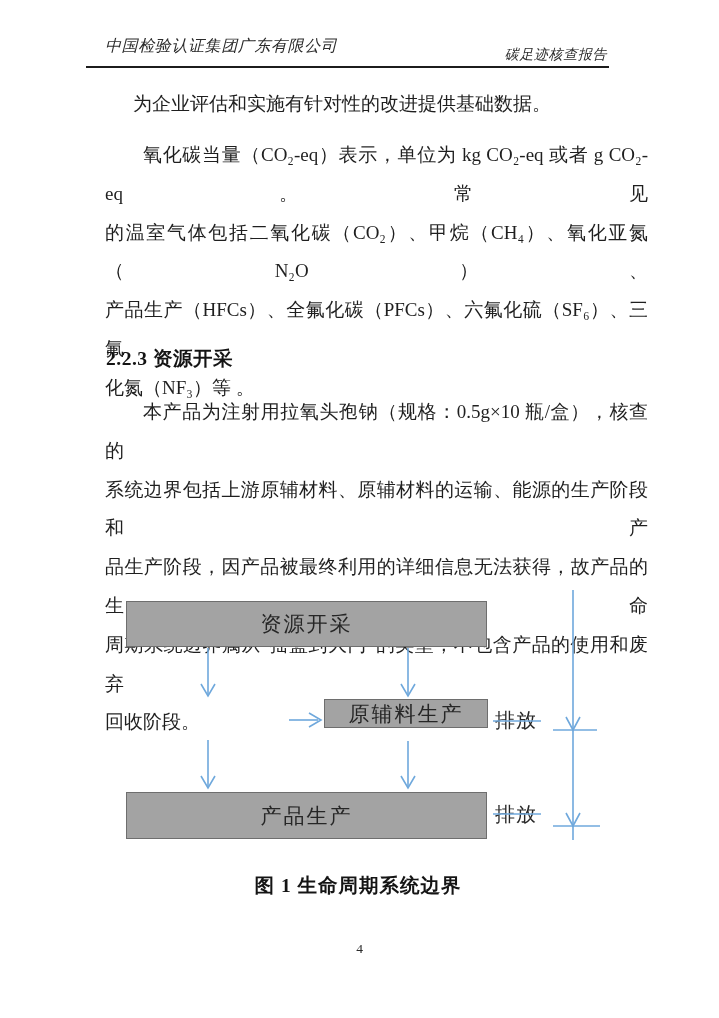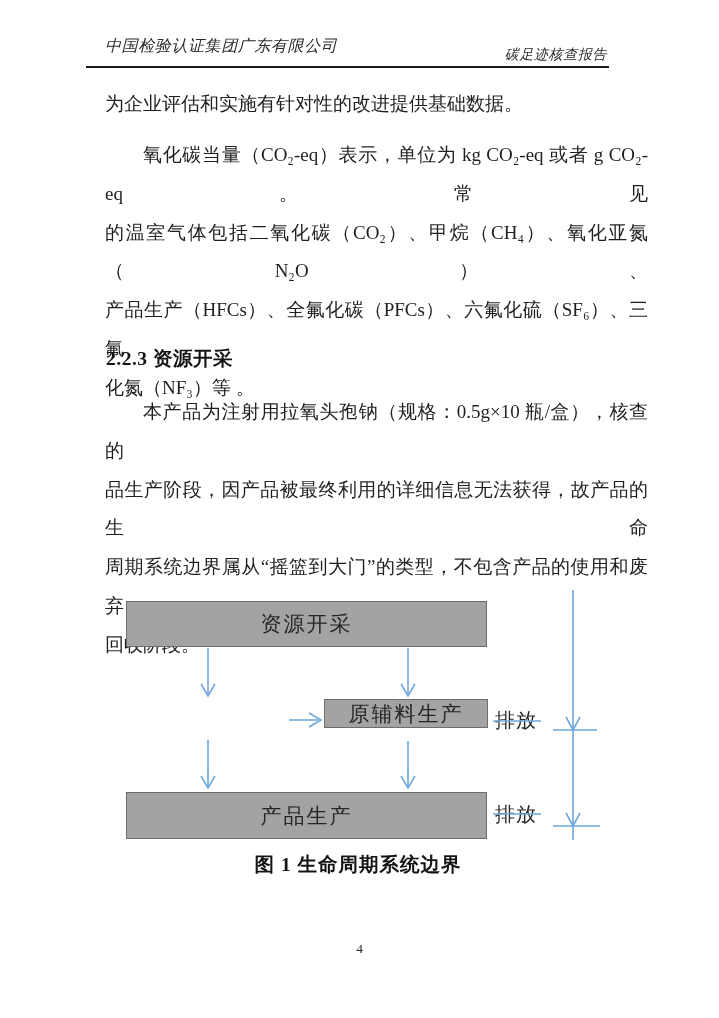--- a/index.html
+++ b/index.html
@@ -23,21 +23,21 @@
     background:#1c1c1c;
   }
   
   .para {
     position:absolute; left:105px; width:543px;
     font-size:19px; line-height:38.8px; color:#1f1f1f;
   }
   .para .line { text-align:justify; text-align-last:justify; }
   .para .line:last-child { text-align-last:left; }
   .para.indent .line:first-child { text-indent:38px; }
-  #para1 { top:85px; }
+  #para1 { top:85px;margin-left:28px; }
   #para2 { top:136px; }
   #para3 { top:393px; }
   .heading {
     position:absolute; left:106px; top:345px;
     font-size:19.5px; font-weight:bold; letter-spacing:0.5px; color:#141414;
   }
   
   .dbox {
     position:absolute; box-sizing:border-box;
     border:1.5px solid #6e6e6e; background:#a3a3a3;
@@ -48,21 +48,21 @@
   #box-energy   { left:126px; top:698px; width:162px; height:41px; }
   #box-material { left:324px; top:699px; width:164px; height:29px; }
   #box-product  { left:126px; top:792px; width:361px; height:47px; }
   .emission {
     position:absolute; font-size:20px; letter-spacing:1px; color:#262626;
   }
   #emission-1 { left:495px; top:707px; }
   #emission-2 { left:495px; top:801px; }
   .diagram-svg { position:absolute; left:80px; top:580px; pointer-events:none; }
   .caption {
-    position:absolute; left:106px; top:851px; width:504px;
+    position:absolute; left:106px; top:872px; width:504px;
     text-align:center; font-size:19.5px; font-weight:bold; color:#141414;
     letter-spacing:1px;
   }
   
   .pagenum {
     position:absolute; left:0; top:941px; width:719px;
     text-align:center; font-size:13.5px; color:#2b2b2b;
   }
 </style>
 </head>
@@ -79,20 +79,21 @@
     </div>
   <div class="para indent" id="para2">
       <div class="line">氧化碳当量（CO₂-eq）表示，单位为 kg CO₂-eq 或者 g CO₂-eq。常见</div>
       <div class="line">的温室气体包括二氧化碳（CO₂）、甲烷（CH₄）、氧化亚氮（N₂O）、</div>
       <div class="line">产品生产（HFCs）、全氟化碳（PFCs）、六氟化硫（SF₆）、三氟</div>
       <div class="line">化氮（NF₃）等 。</div>
     </div>
   <div class="heading">2.2.3 资源开采</div>
   <div class="para indent" id="para3">
       <div class="line">本产品为注射用拉氧头孢钠（规格：0.5g×10 瓶/盒），核查的</div>
+      <div class="line">系统边界包括上游原辅材料、原辅材料的运输、能源的生产阶段和产</div>
       <div class="line">品生产阶段，因产品被最终利用的详细信息无法获得，故产品的生命</div>
       <div class="line">周期系统边界属从“摇篮到大门”的类型，不包含产品的使用和废弃</div>
       <div class="line">回收阶段。</div>
     </div>
 
   <div class="dbox" id="box-resource">资源开采</div>
   <div class="dbox" id="box-material">原辅料生产</div>
   <div class="dbox" id="box-product">产品生产</div>
 
   <span class="emission" id="emission-1">排放</span>

